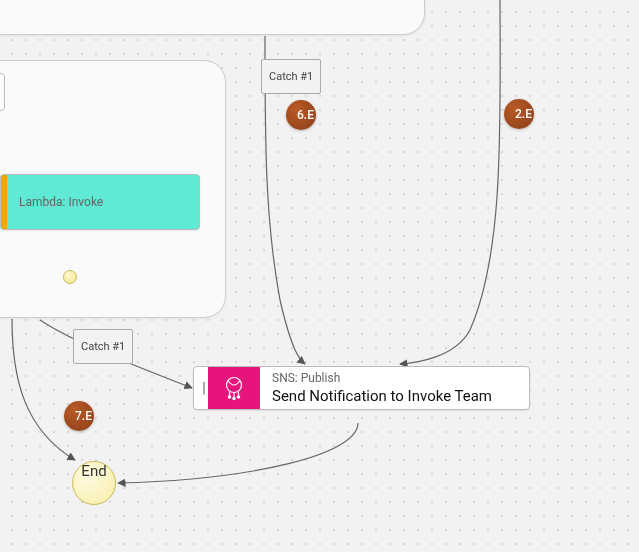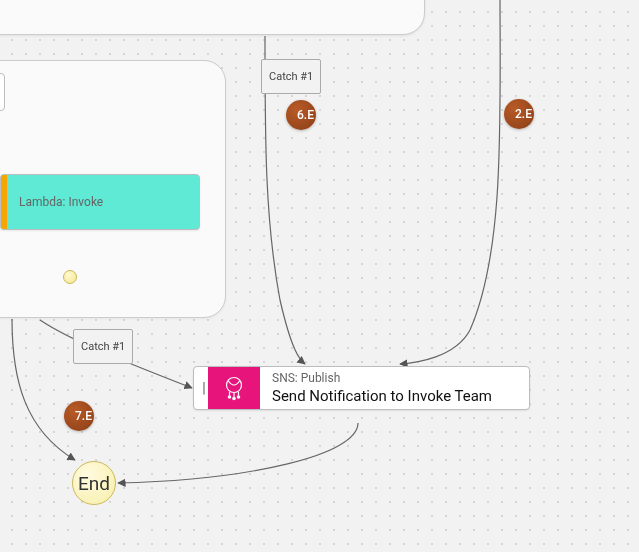--- a/index.html
+++ b/index.html
@@ -155,23 +155,23 @@
     .end-circle {
       position: absolute;
       left: 72px;
       top: 461px;
       width: 44px;
       height: 44px;
       border-radius: 50%;
       background: radial-gradient(circle at 35% 32%, #fffbe0, #f7eea7);
       border: 1px solid #ccb95a;
       display: flex;
-      align-items: center;
-      justify-content: center;
-      font-size: 19px;
+      align-items: flex-start;
+      justify-content: center;
+      font-size: 15px;
       color: #333;
     }
     .catch-tag {
       position: absolute;
       padding: 10px 7px;
       font-size: 11px;
       color: #444;
       background: #f2f2f2;
       border: 1px solid #aaa;
       border-radius: 2px;

